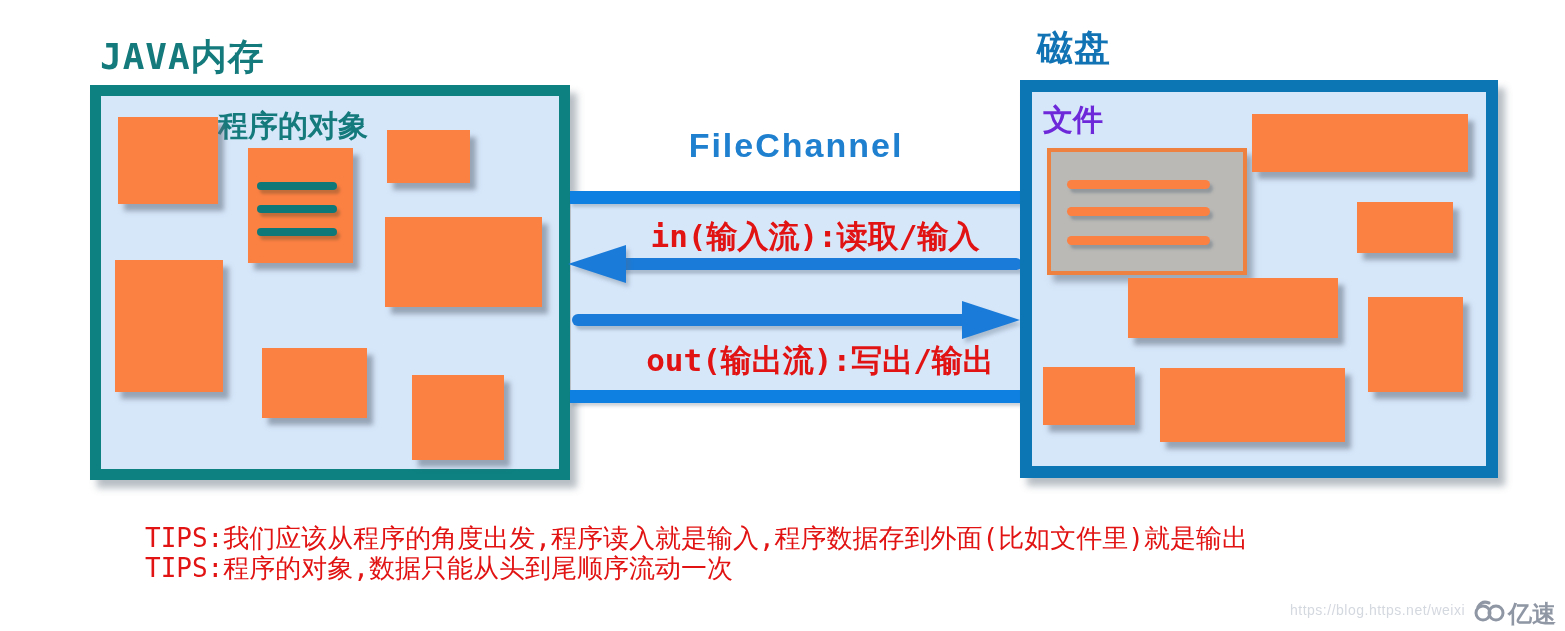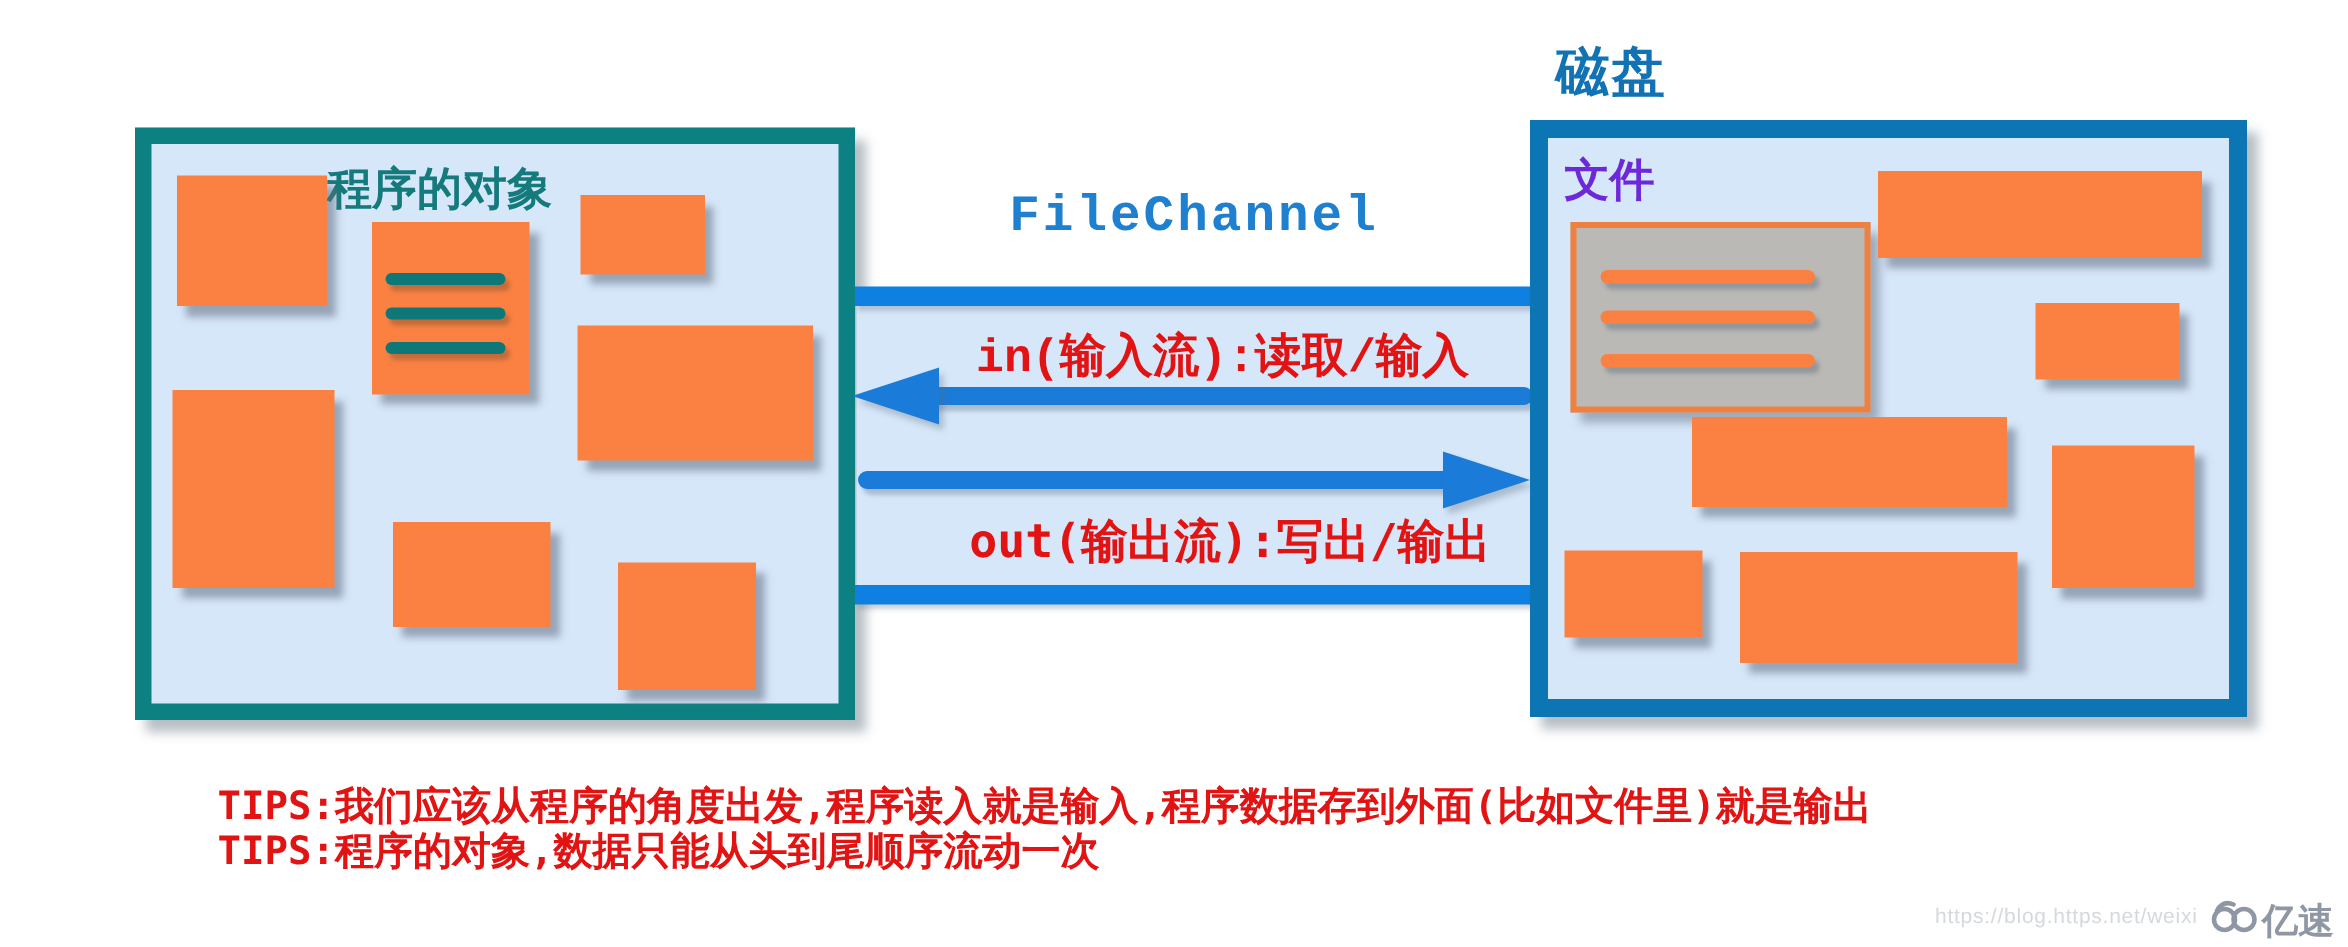--- a/index.html
+++ b/index.html
@@ -52,21 +52,21 @@
   }
 
   
   .channel-fill{left:571px;top:203px;width:449px;height:188px;background:#d7e7fa;}
   .channel-bar{
     position:absolute;left:570px;width:452px;height:13px;background:#0e80e2;
     box-shadow:2px 3px 3px rgba(90,105,125,.3);
   }
   .channel-title{
     left:570px;top:126px;width:452px;text-align:center;
-    font-family:Liberation Mono, monospace;font-weight:bold;font-size:34px;
+    font-family:Liberation Sans, sans-serif;font-weight:bold;font-size:34px;
     letter-spacing:2px;color:#1f80d0;
   }
   .arrow-shaft{
     position:absolute;height:12px;background:#1a7bd8;
     box-shadow:3px 4px 3px rgba(90,105,125,.35);
   }
   .arrowhead{
     position:absolute;width:0;height:0;
     filter:drop-shadow(3px 4px 2px rgba(90,105,125,.35));
   }
@@ -75,33 +75,34 @@
   .flow-label{
     position:absolute;text-align:center;
     font-family:"DejaVu Sans Mono", monospace;
     font-weight:bold;font-size:31px;color:#e21313;white-space:nowrap;
   }
 
   
   .tips{
     left:145px;top:523px;
     font-family:"DejaVu Sans Mono", monospace;
-    font-weight:bold;font-size:26px;line-height:30px;color:#e21313;
+    font-weight:normal;font-size:26px;line-height:30px;color:#e21313;
     white-space:nowrap;
   }
 
   
   .wm-url{left:1290px;top:602px;font-size:14px;color:#d4d8df;letter-spacing:.5px;}
   .wm-brand{left:1508px;top:598px;font-size:24px;font-weight:bold;color:#8f96a4;}
 </style>
 </head>
 <body>
 
 <div id="canvas">
 
+  <div class="abs panel-title" style="left:100px;top:33px;color:#147a7c;">JAVA内存</div>
 
   <div class="abs memory-box"></div>
 
   <div class="abs inner-label" style="left:218px;top:106px;color:#147a7c;">程序的对象</div>
 
   <div class="blk" style="left:118px;top:117px;width:100px;height:87px;"></div>
 
   <div class="blk" style="left:248px;top:148px;width:105px;height:115px;">
     <div class="doc-line" style="left:9px;top:34px;width:80px;"></div>
     <div class="doc-line" style="left:9px;top:57px;width:80px;"></div>
@@ -113,21 +114,21 @@
   <div class="blk" style="left:115px;top:260px;width:108px;height:132px;"></div>
   <div class="blk" style="left:262px;top:348px;width:105px;height:70px;"></div>
   <div class="blk" style="left:412px;top:375px;width:92px;height:85px;"></div>
 
   <div class="abs channel-title">FileChannel</div>
 
   <div class="abs channel-fill"></div>
   <div class="channel-bar" style="top:191px;"></div>
   <div class="channel-bar" style="top:390px;"></div>
 
-  <div class="flow-label" style="left:600px;top:216px;width:430px;font-family:Liberation Mono, monospace;">in(输入流):读取/输入</div>
+  <div class="flow-label" style="left:600px;top:216px;width:430px;">in(输入流):读取/输入</div>
   <div class="arrow-shaft" style="left:620px;top:258px;width:402px;border-radius:0 6px 6px 0;"></div>
   <div class="arrowhead head-left" style="left:568px;top:245px;"></div>
 
   <div class="arrow-shaft" style="left:572px;top:314px;width:396px;border-radius:6px 0 0 6px;"></div>
   <div class="arrowhead head-right" style="left:962px;top:301px;"></div>
   <div class="flow-label" style="left:600px;top:340px;width:440px;">out(输出流):写出/输出</div>
 
   <div class="abs panel-title" style="left:1037px;top:24px;color:#1173b3;font-family:Liberation Serif, serif;">磁盘</div>
 
   <div class="abs disk-box"></div>

